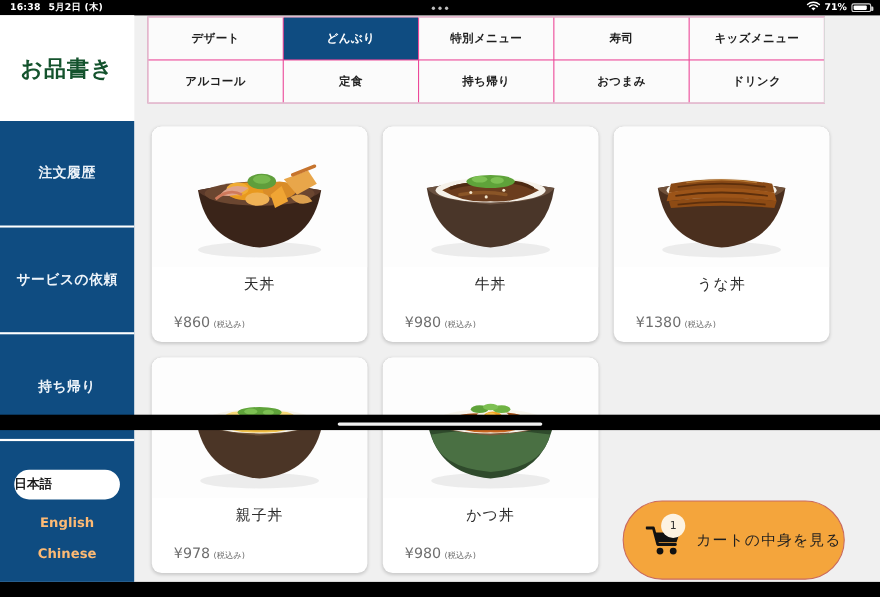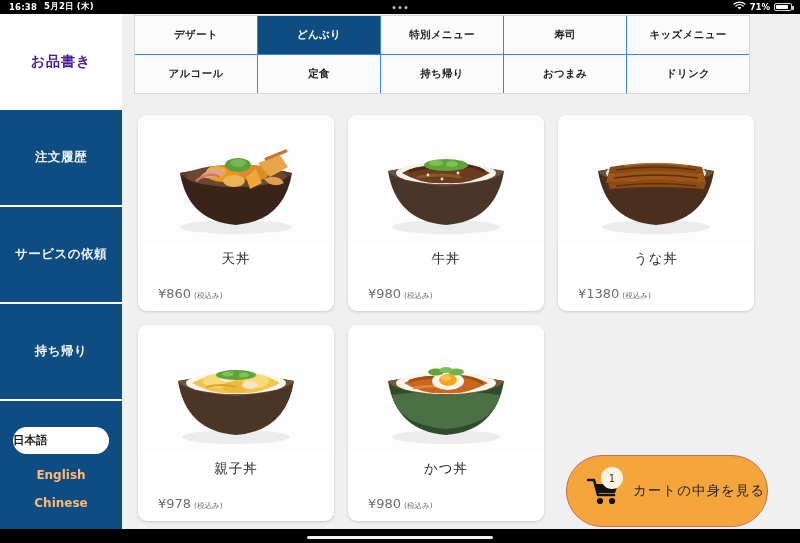--- a/index.html
+++ b/index.html
@@ -2,21 +2,21 @@
 <html><head>
 <meta charset="utf-8">
 <style>
   * { box-sizing: border-box; margin: 0; padding: 0; }
   html, body {
     width: 800px; height: 543px;
     background: #000;
     font-family: "DejaVu Sans", "Liberation Sans", sans-serif;
     overflow: hidden;
   }
-  .device { position: relative; width: 800px; height: 543px; background: #000; }
+  .device { position: relative; width: 800px; height: 391px; background: #000; }
 
   
   .statusbar {
     position: absolute; top: 0; left: 0; width: 800px; height: 14px;
     background: #000; color: #fff; font-size: 8.5px; font-weight: bold;
     display: flex; align-items: center;
   }
   .sb-left { position: absolute; left: 9px; display: flex; gap: 7px; align-items: center; letter-spacing: .2px;}
   .sb-dots { position: absolute; left: 50%; transform: translateX(-50%); display: flex; gap: 3px; }
   .sb-dots i { width: 3px; height: 3px; background: #bdbdbd; border-radius: 50%; display: block; }
@@ -32,21 +32,21 @@
     background: #f0f0f0;
   }
 
   
   .sidebar {
     position: absolute; top: 0; left: 0; width: 122px; height: 515px;
     display: flex; flex-direction: column; background: #ffffff;
   }
   .sb-title {
     height: 96px; display: flex; align-items: center; justify-content: center;
-    background: #fff; color: #4c1d95; font-size: 14px; font-weight: bold; letter-spacing: 1px;
+    background: #fff; color: #14532d; font-size: 20px; font-weight: bold; letter-spacing: 1px;
   }
   .sb-btn {
     flex: 1 1 0; min-height: 0;
     background: #0f4c81; color: #eef4fa;
     display: flex; align-items: center; justify-content: center;
     font-size: 12.5px; font-weight: bold; letter-spacing: .5px;
     border-bottom: 2px solid #ffffff;
     text-align: right;
   }
   .sb-lang {
@@ -62,21 +62,21 @@
   .sb-table {
     flex: 0 0 30px; background: #a6a6a6; color: #ffffff;
     display: flex; align-items: center; justify-content: center;
     font-size: 14px; font-weight: bold; letter-spacing: 1px;
   }
 
   
   .tabs {
     position: absolute; top: 1px; left: 134px; width: 616px;
     display: grid; grid-template-columns: repeat(5, 1fr); grid-auto-rows: 38px;
-    background: #3b82f6; gap: 1px; border: 1px solid #d8d8d8;
+    background: #ec4899; gap: 1px; border: 1px solid #d8d8d8;
   }
   .tab {
     background: #fbfbfb; display: flex; align-items: center; justify-content: center;
     font-size: 10.5px; font-weight: bold; color: #1f1f1f; letter-spacing: .3px;
   }
   .tab.active { background: #0f4c81; color: #ffffff; }
 
   
   .menu {
     position: absolute; top: 101px; left: 138px; width: 620px;

